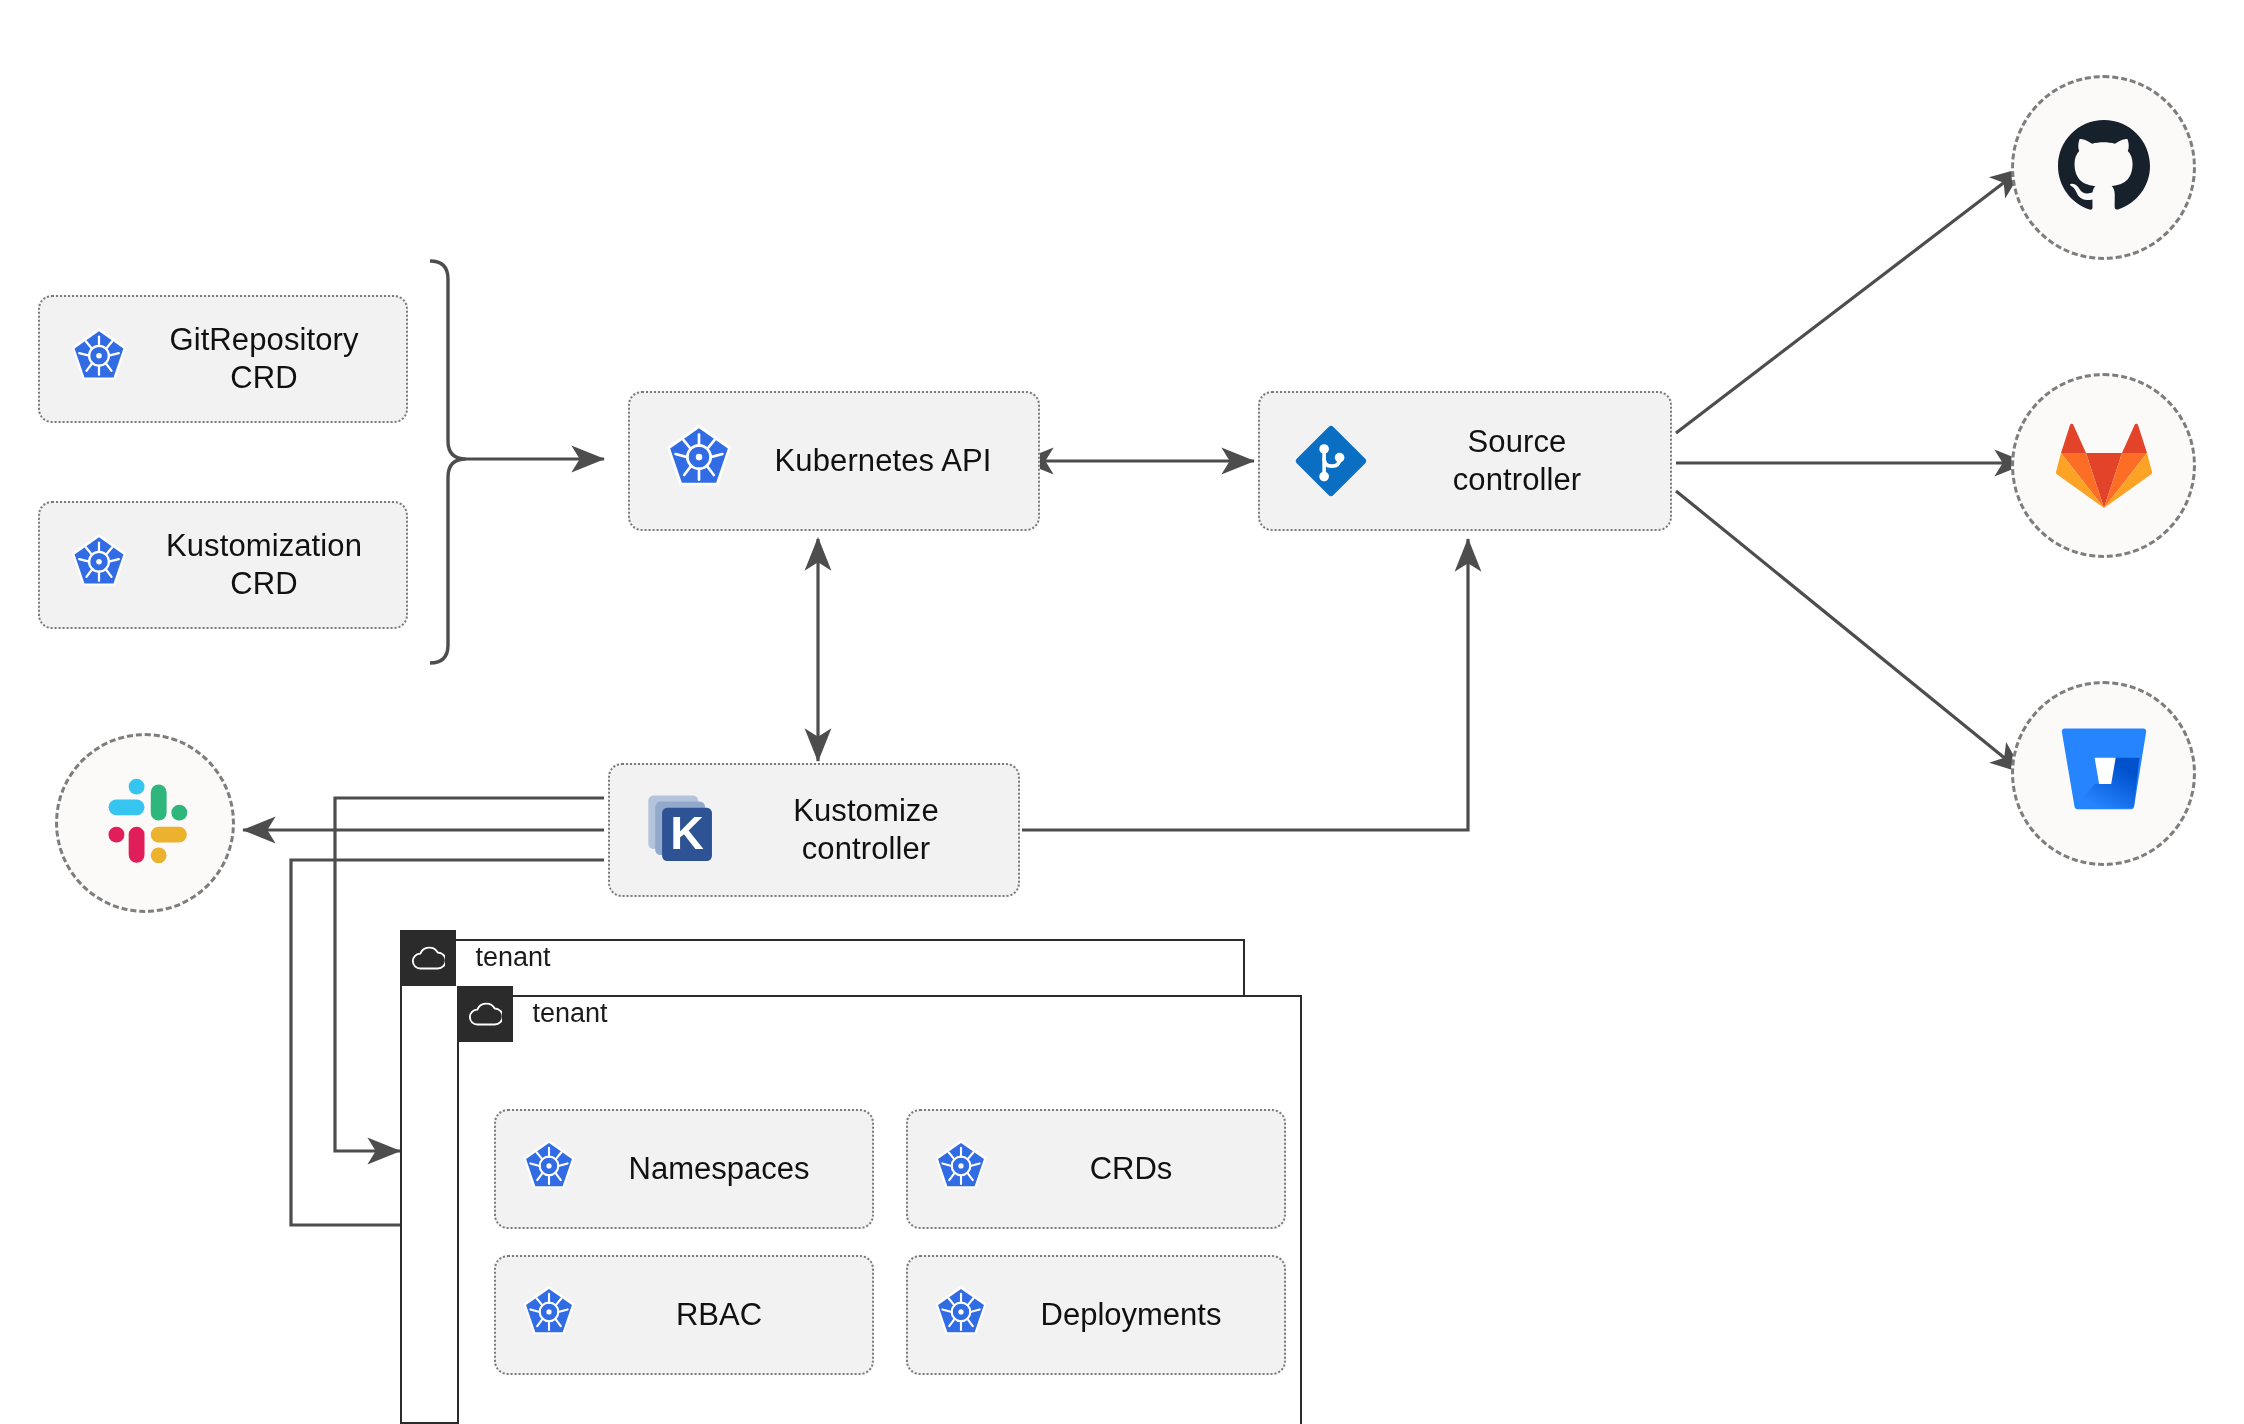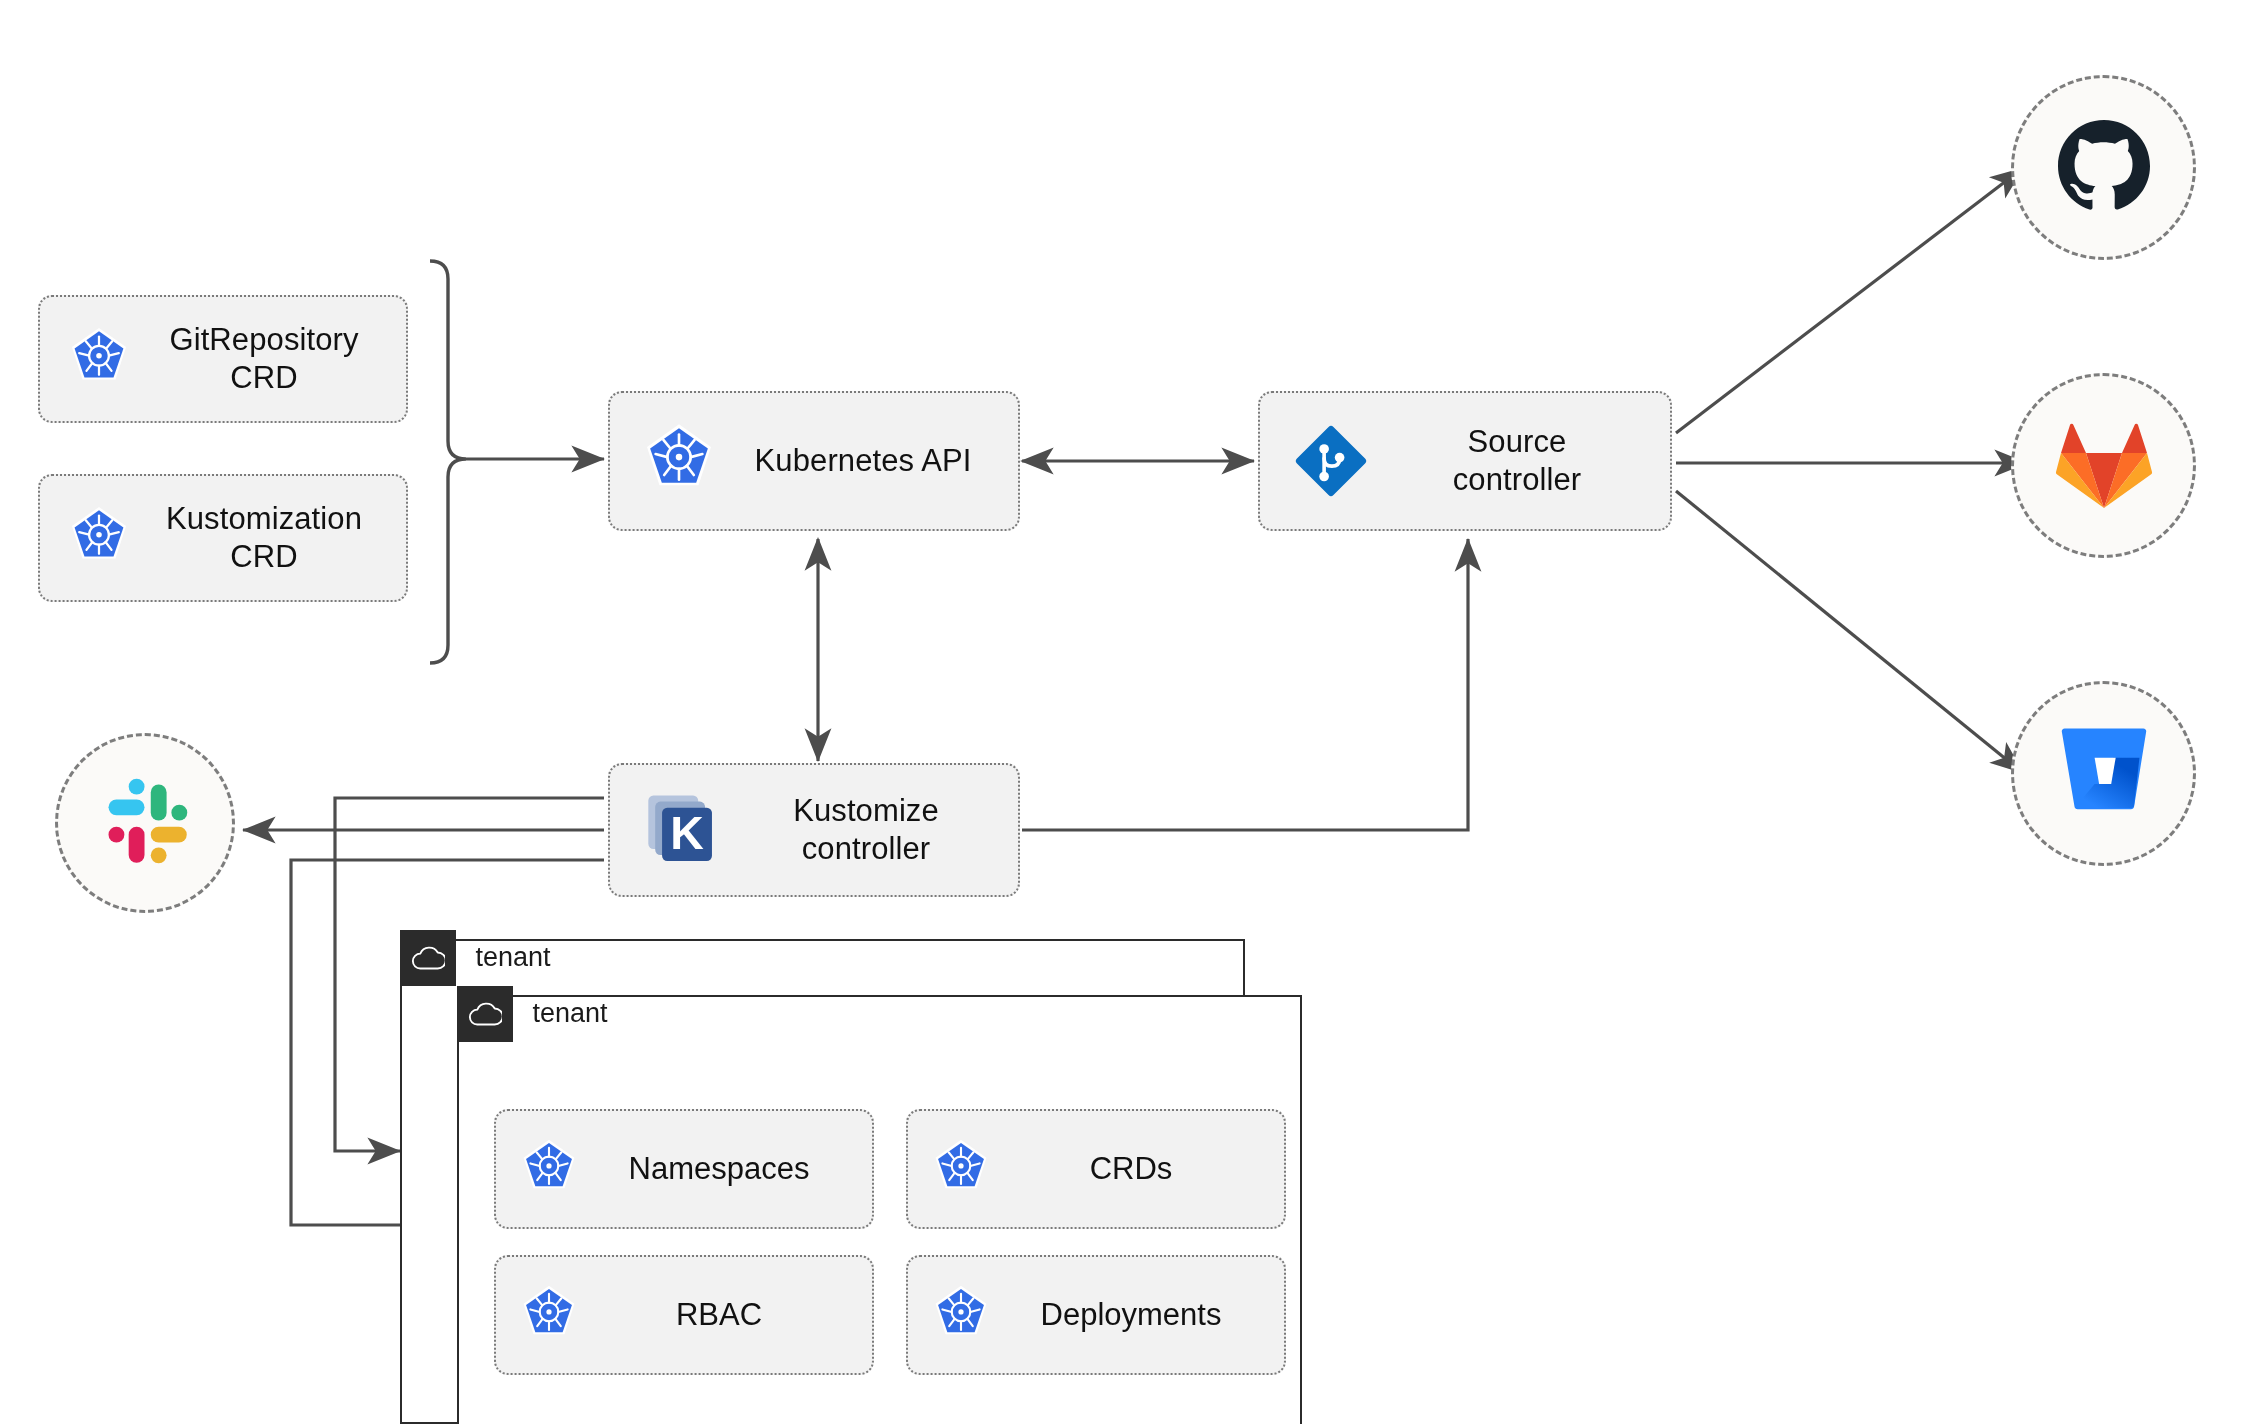--- a/index.html
+++ b/index.html
@@ -185,21 +185,21 @@
             <path d="M60 56 L69 68"></path>
         </g>
         <circle cx="50" cy="45" r="4.2" fill="#ffffff"></circle>
       </svg>
     </span>
     <span class="lbl">
       <span>GitRepository</span><br><span>CRD</span>
     </span>
   </div>
 
-  <div class="node" style="left:38px; top:441px; width:370px; height:128px;">
+  <div class="node" style="left:38px; top:468px; width:370px; height:128px;">
     <span class="ic" style="padding-left:26px;">
       <svg width="66" height="66" viewBox="0 0 100 100">
         <polygon points="50,3 91,32 75,81 25,81 9,32" fill="#ffffff"></polygon>
         <polygon points="50,8 87,34 72,78 28,78 13,34" fill="#326ce5"></polygon>
         <g fill="none" stroke="#ffffff" stroke-width="3.4" stroke-linecap="round">
           <circle cx="50" cy="45" r="15"></circle>
           <path d="M50 30 L50 16"></path>
             <path d="M50 60 L50 74"></path>
           <path d="M35 45 L20 41"></path>
             <path d="M65 45 L80 41"></path>
@@ -209,21 +209,21 @@
             <path d="M60 56 L69 68"></path>
         </g>
         <circle cx="50" cy="45" r="4.2" fill="#ffffff"></circle>
       </svg>
     </span>
     <span class="lbl">
       <span>Kustomization</span><br><span>CRD</span>
     </span>
   </div>
 
-  <div class="node" style="left:608px; top:358px; width:412px; height:140px;">
+  <div class="node" style="left:628px; top:358px; width:412px; height:140px;">
     <span class="ic" style="padding-left:30px;">
       <svg width="78" height="78" viewBox="0 0 100 100">
         <polygon points="50,3 91,32 75,81 25,81 9,32" fill="#ffffff"></polygon>
         <polygon points="50,8 87,34 72,78 28,78 13,34" fill="#326ce5"></polygon>
         <g fill="none" stroke="#ffffff" stroke-width="3.4" stroke-linecap="round">
           <circle cx="50" cy="45" r="15"></circle>
           <path d="M50 30 L50 16"></path>
             <path d="M50 60 L50 74"></path>
           <path d="M35 45 L20 41"></path>
             <path d="M65 45 L80 41"></path>

